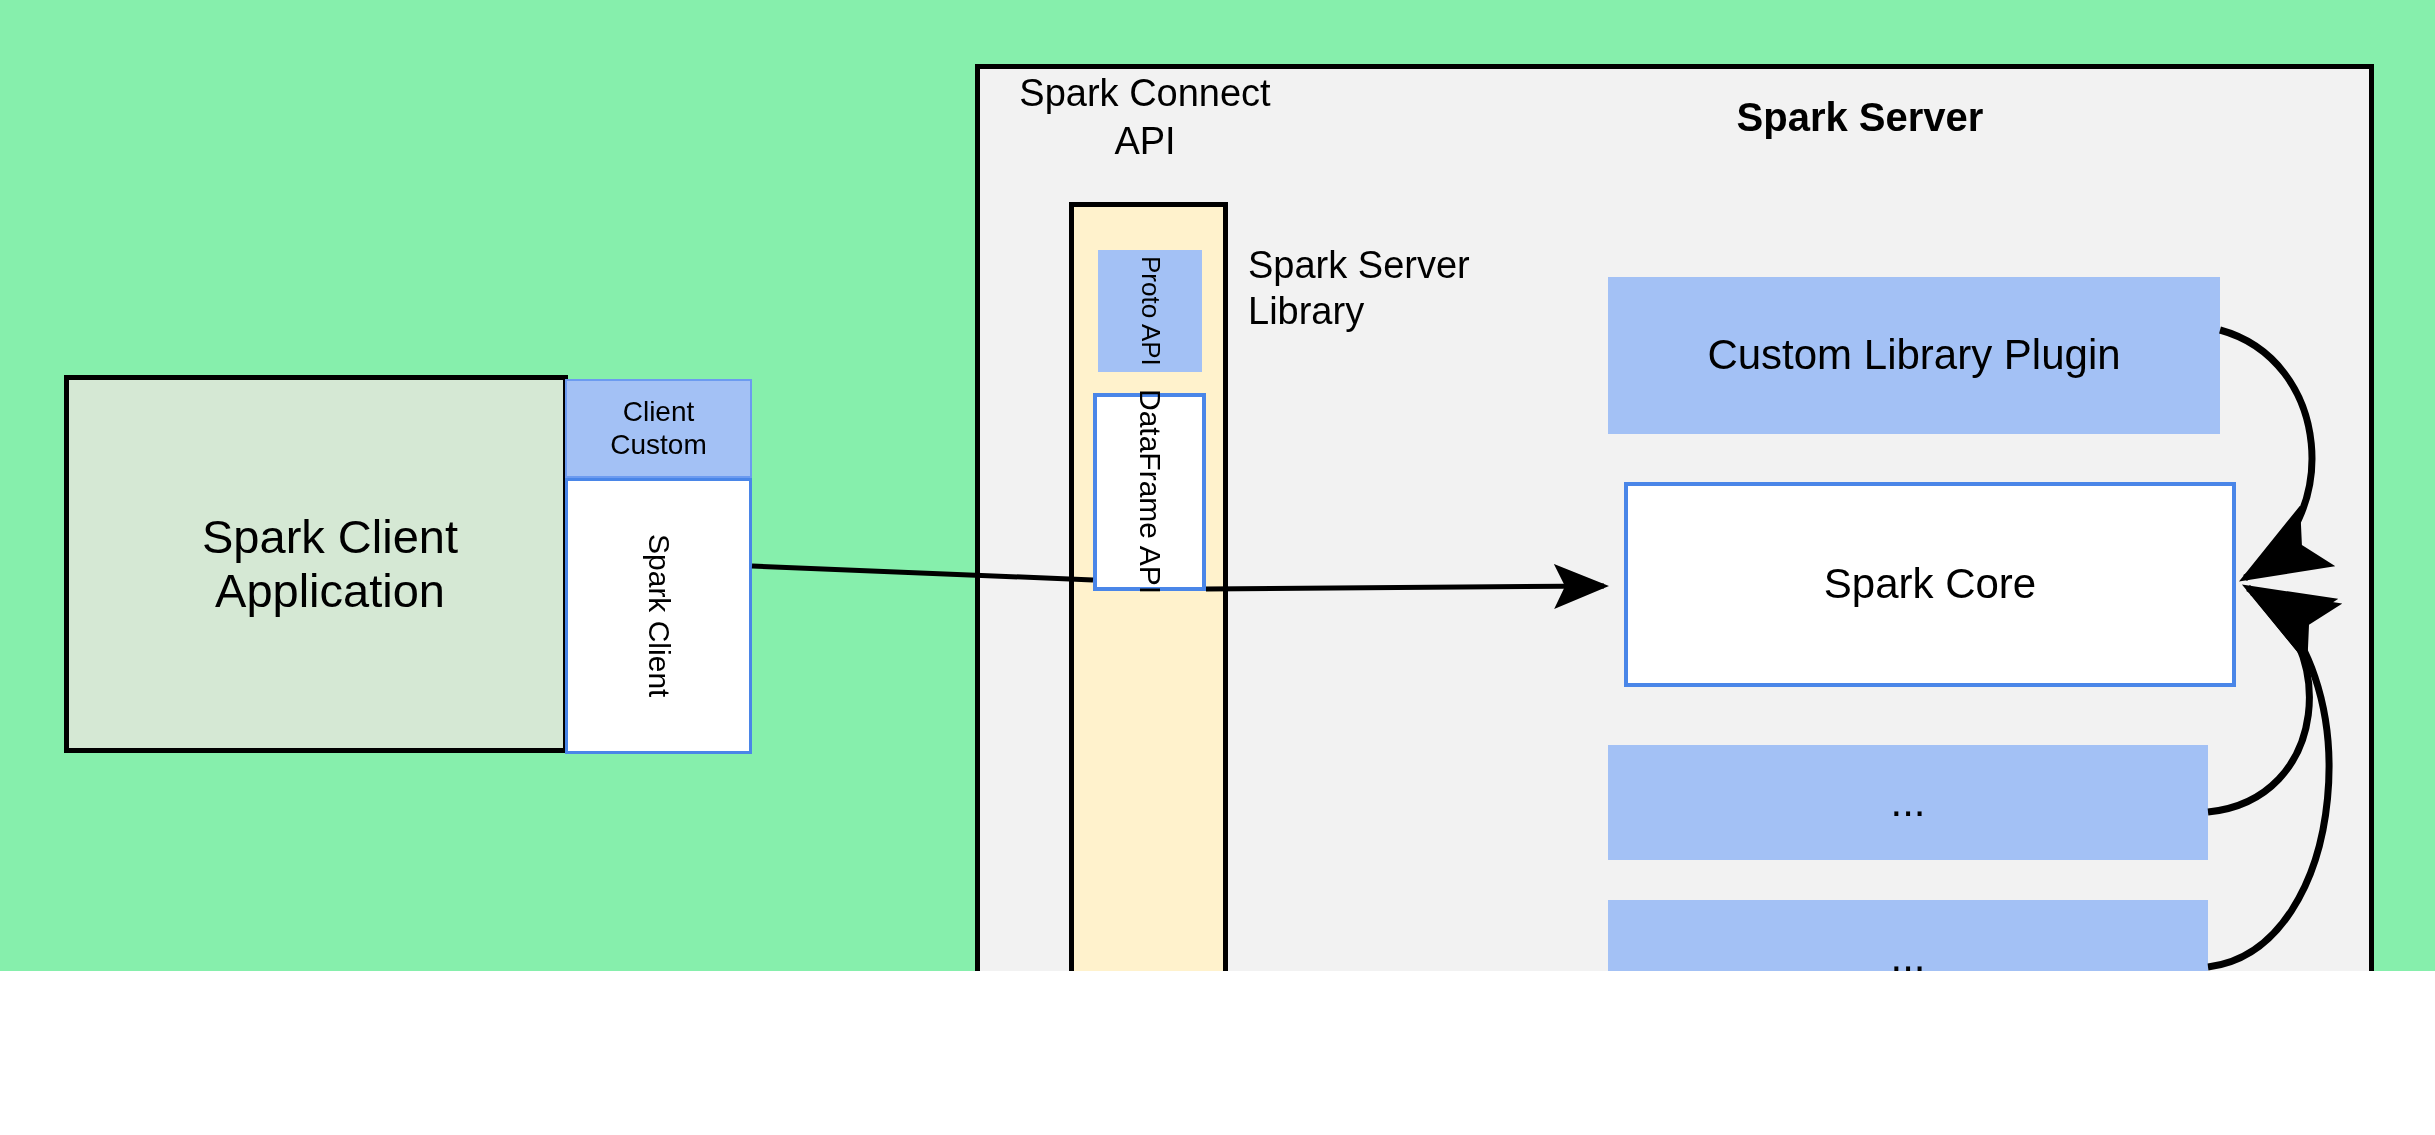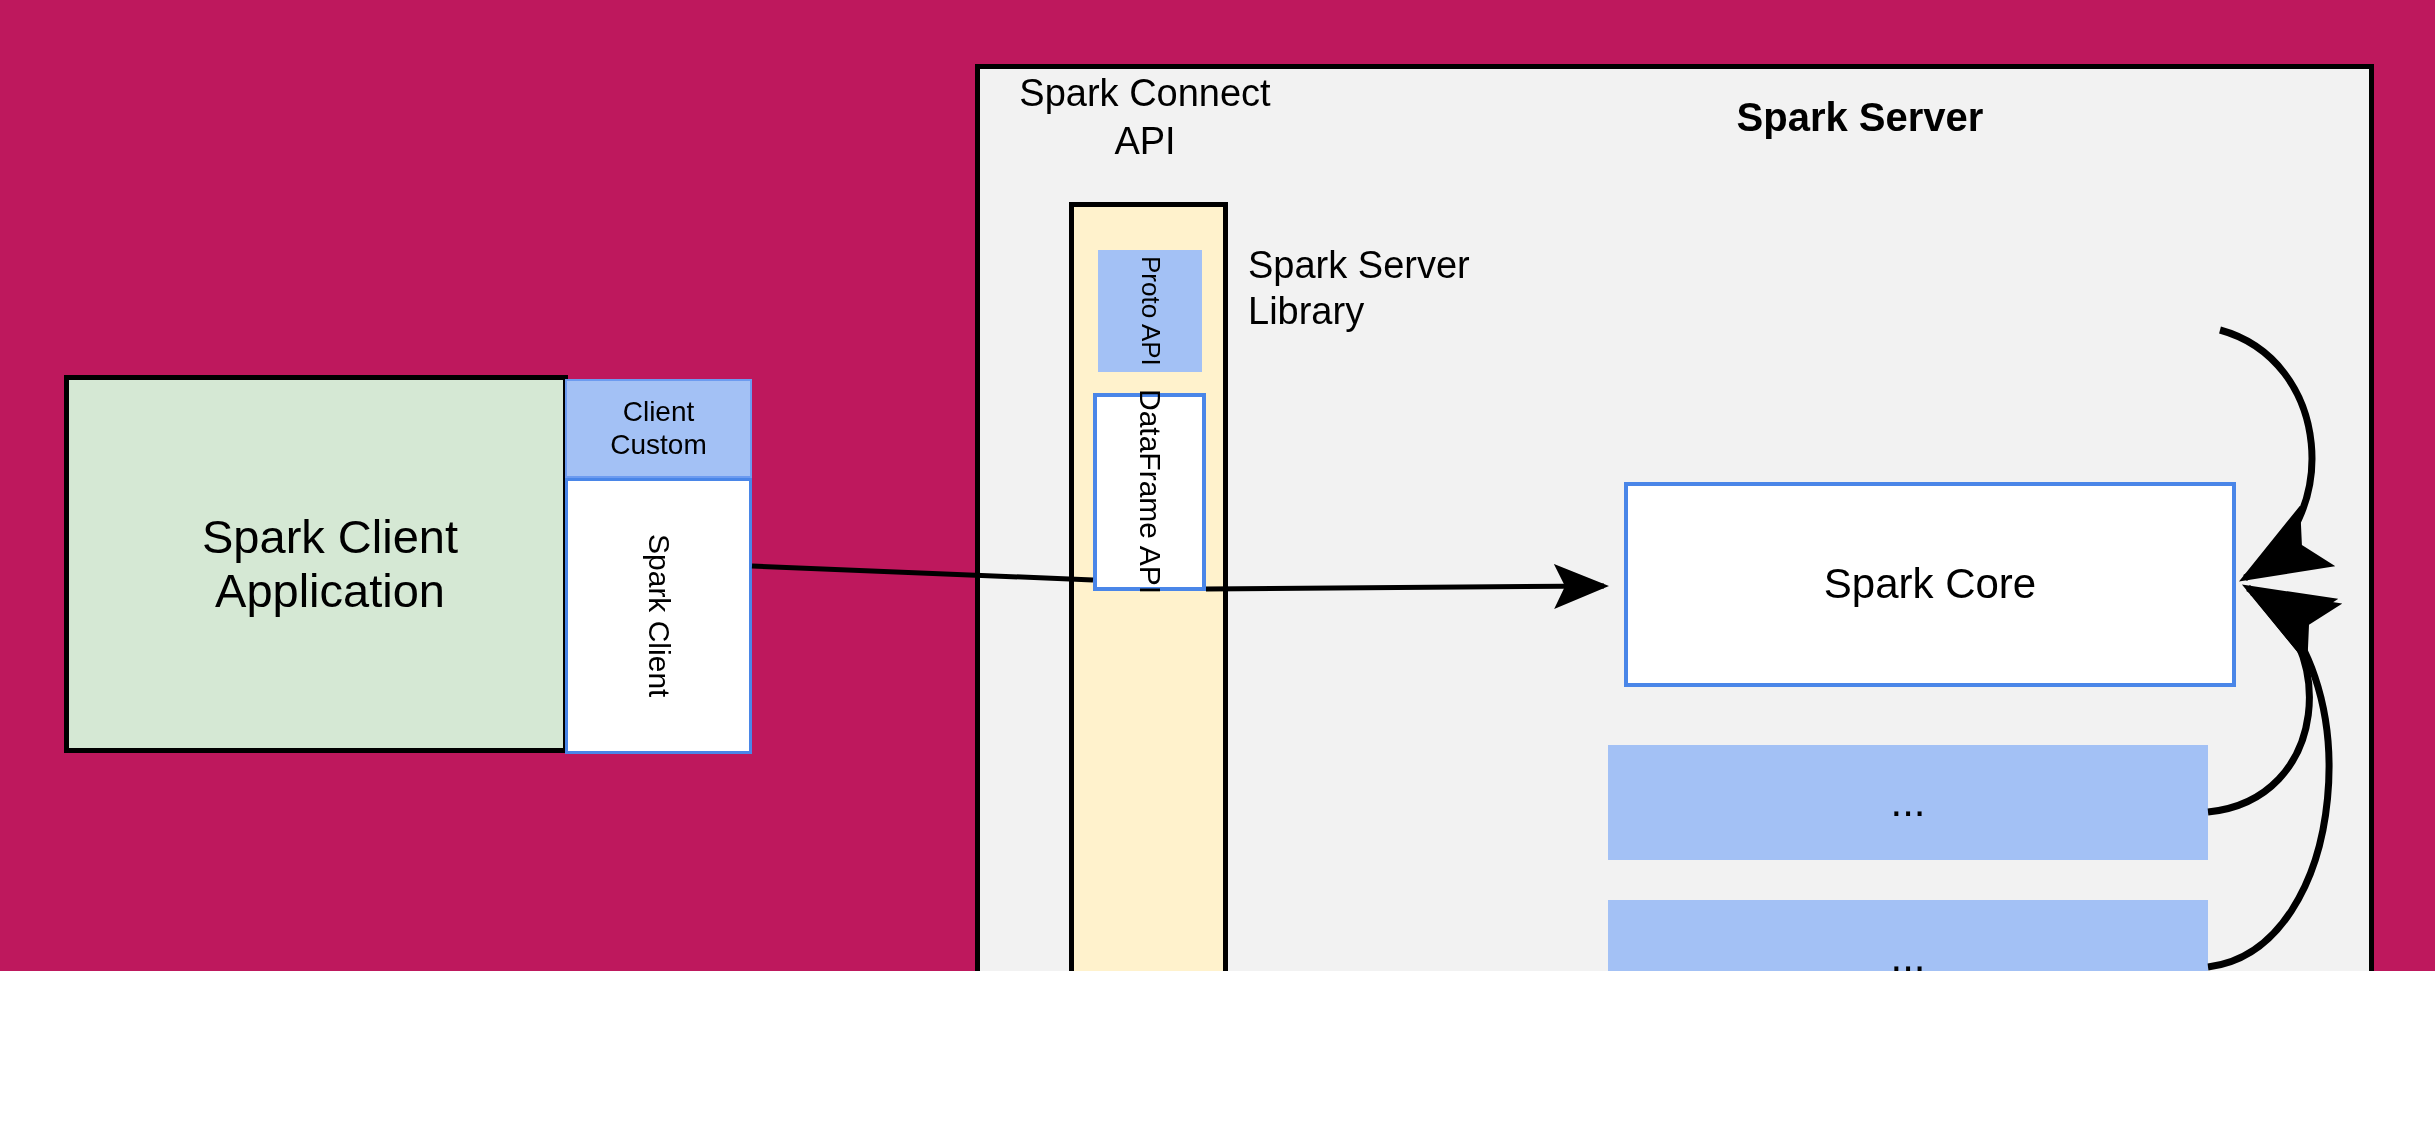--- a/index.html
+++ b/index.html
@@ -7,21 +7,21 @@
     padding: 0;
     background: #ffffff;
   }
   body {
     font-family: "Liberation Sans", sans-serif;
   }
   #canvas {
     position: relative;
     width: 2435px;
     height: 971px;
-    background: #be185d;
+    background: #86efac;
     overflow: hidden;
     text-decoration: underline;
   }
   .box {
     position: absolute;
     box-sizing: border-box;
     display: flex;
     align-items: center;
     justify-content: center;
     text-align: center;
@@ -220,20 +220,23 @@
   <div class="box" id="connect-column"></div>
 
   <div class="box" id="proto-api">
     <span class="vtext-cw">Proto API</span>
   </div>
 
   <div class="box" id="dataframe-api">
     <span class="vtext-cw">DataFrame API</span>
   </div>
 
+  <div class="box" id="custom-library-plugin">
+    <span>Custom Library Plugin</span>
+  </div>
 
   <div class="box" id="spark-core">
     <span>Spark Core</span>
   </div>
 
   <div class="box" id="ellipsis-box-1">
     <span>...</span>
   </div>
 
   <div class="box" id="ellipsis-box-2">

